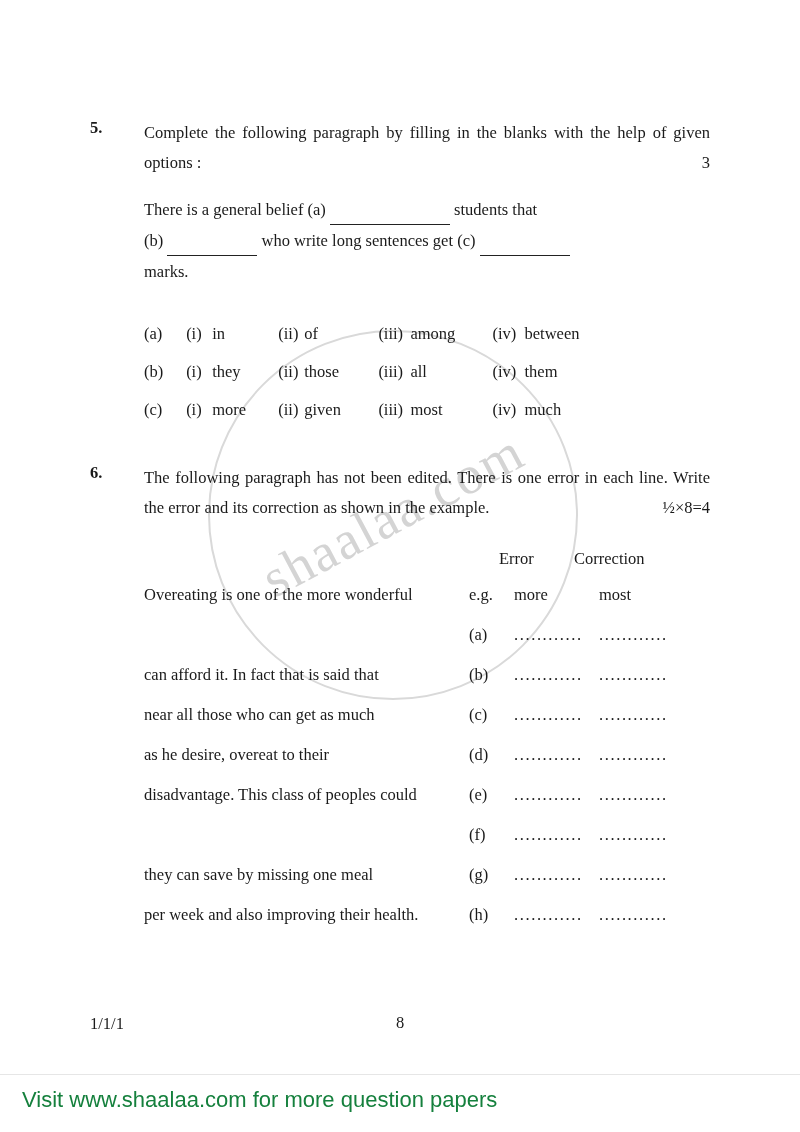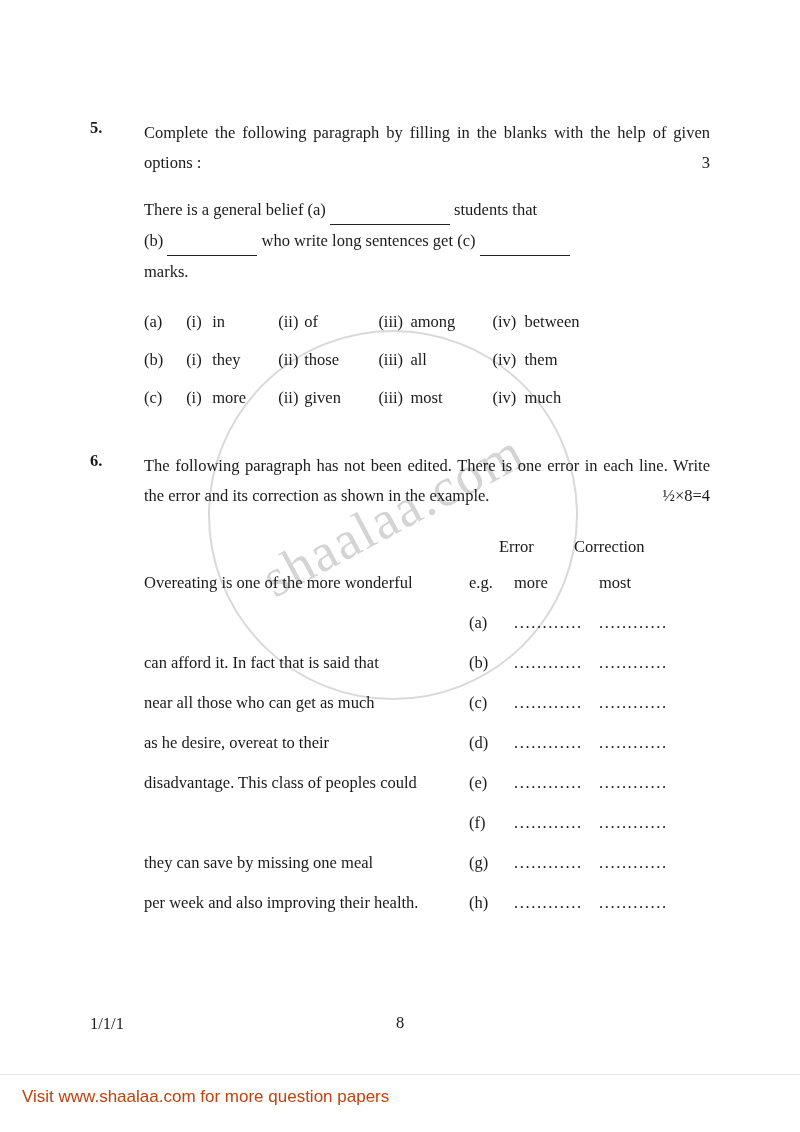--- a/index.html
+++ b/index.html
@@ -206,22 +206,22 @@
     width: 800px;
     height: 57px;
     background: #ffffff;
     border-top: 1px solid #e6e6e6;
   }
   .visit-bar span {
     position: absolute;
     left: 22px;
     top: 12px;
     font-family: "Liberation Sans", sans-serif;
-    font-size: 17px;
-    color: #c2410c;
+    font-size: 22px;
+    color: #15803d;
   }
 </style>
 </head>
 <body>
 
 <div class="page">
 
   <div class="watermark">
     <div class="ring"></div>
     <div class="wm-text">shaalaa.com</div>
@@ -245,21 +245,21 @@
         <div class="para-line">
           <span class="seg">(b)</span>
           <span class="blank-med"></span>
           <span class="seg">who  write  long  sentences  get  (c)</span>
           <span class="blank-med"></span>
         </div>
         <div class="para-line">
           <span class="seg">marks.</span>
         </div>
 
-        <div class="opt-row" style="margin-top:20px;">
+        <div class="opt-row" style="margin-top:32px;">
           <span class="opt-label">(a)</span>
           <span class="opt-item" style="width:88px;"><span class="opt-num">(i)</span><span>in</span></span>
           <span class="opt-item" style="width:96px;"><span class="opt-num">(ii)</span><span>of</span></span>
           <span class="opt-item" style="width:110px;"><span class="opt-num" style="min-width:32px;">(iii)</span><span>among</span></span>
           <span class="opt-item"><span class="opt-num" style="min-width:32px;">(iv)</span><span>between</span></span>
         </div>
 
         <div class="opt-row">
           <span class="opt-label">(b)</span>
           <span class="opt-item" style="width:88px;"><span class="opt-num">(i)</span><span>they</span></span>

